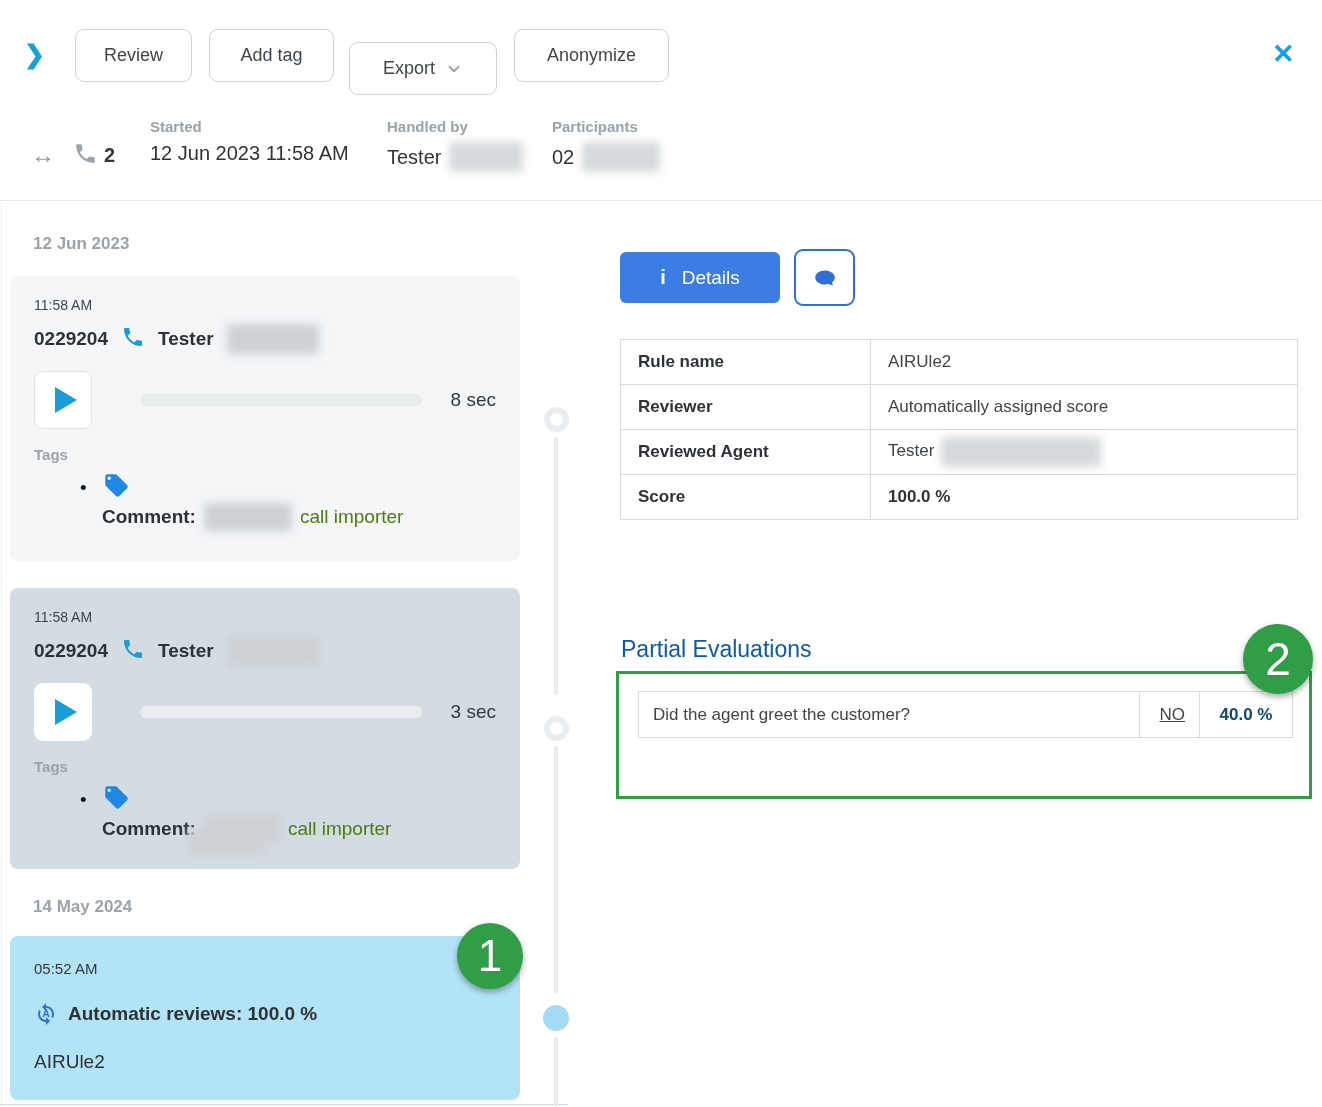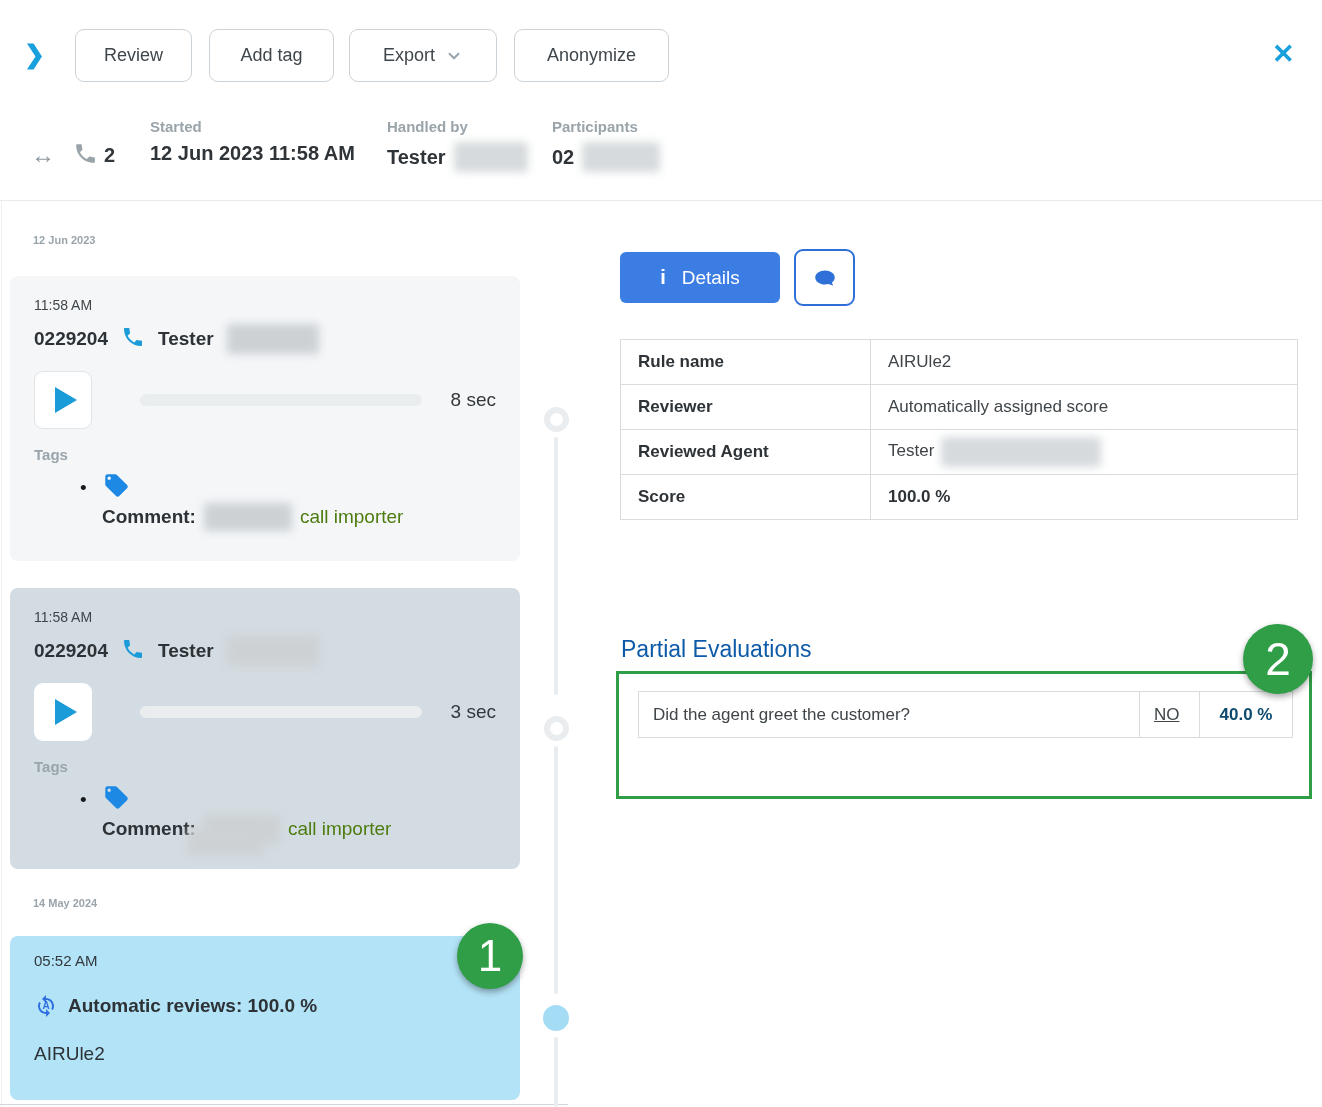--- a/index.html
+++ b/index.html
@@ -13,31 +13,31 @@
           font-size:18px; color:#3f464b; display:flex; align-items:center; justify-content:center; gap:10px; cursor:pointer;
           font-family:"Liberation Sans", sans-serif; }
   .tbtn svg { stroke:#9aa4ab; }
 
   
   .meta-icon-swap { position:absolute; left:31px; top:141px; color:#8d979e; font-size:24px; }
   .meta-icon-phone { position:absolute; left:73px; top:141px; color:#9aa4ab; }
   .meta-count { position:absolute; left:104px; top:144px; font-size:20px; font-weight:bold; color:#33383c; }
   .meta-col { position:absolute; top:118px; }
   .meta-label { font-size:15px; font-weight:bold; color:#9aa4ab; }
-  .meta-value { margin-top:7px; font-size:20px; font-weight:bold; color:#2f3438; display:flex; align-items:center; gap:8px;text-align:center; }
+  .meta-value { margin-top:7px; font-size:20px; font-weight:normal; color:#2f3438; display:flex; align-items:center; gap:8px;text-align:center; }
   .divider-h { position:absolute; left:0; top:200px; width:1322px; height:1px; background:#e7ebee; }
   .border-left-v { position:absolute; left:1px; top:201px; width:1px; height:906px; background:#eef1f3; }
   .bottom-cut-line { position:absolute; left:0; top:1104px; width:568px; height:1px; background:#d2d7da; }
 
   
   .blur { display:inline-block; background:#cdd1d4; border-radius:3px; filter:blur(4px); }
   .blur.light { background:#d6dadc; }
 
   
-  .date-header { position:absolute; left:33px; font-size:11px; font-weight:bold; color:#9aa4ab; }
+  .date-header { position:absolute; left:33px; font-size:17px; font-weight:bold; color:#9aa4ab; }
 
   
   .call-card { position:absolute; left:10px; width:510px; border-radius:8px; padding:21px 24px; }
   .card-grey { background:#f4f6f8; }
   .card-slate { background:#d3dce2; }
   .card-time { font-size:14px; color:#3f4549; }
   .card-title-row { display:flex; align-items:center; gap:13px; margin-top:11px; font-size:19px; font-weight:bold; color:#2d3236; }
   .card-title-row .phone-ic { color:#1b9cd8; }
   .player-row { display:flex; align-items:center; margin-top:17px; }
   .play-btn { width:58px; height:58px; background:#fff; border:1px solid #e1e5e8; border-radius:9px;
@@ -48,21 +48,21 @@
   .tags-label { margin-top:17px; font-size:15px; font-weight:bold; color:#9aa4ab; }
   .tag-row { display:flex; align-items:center; margin-top:9px; padding-left:46px; gap:16px; }
   .tag-bullet { font-size:19px; color:#16191c; }
   .tag-ic { color:#1e88e5; }
   .comment-row { padding-left:68px; font-size:19px; color:#2d3236; display:flex; align-items:center; gap:4px; }
   .comment-label { font-weight:bold; }
   .comment-suffix { color:#4d7c0f; font-weight:normal; }
   .comment-blur2 { position:absolute; left:178px; bottom:14px; width:76px; height:26px; }
 
   
-  .review-card { position:absolute; left:10px; top:936px; width:510px; height:164px; background:#b3e3f7; border-radius:8px; padding:16px 24px; }
+  .review-card { position:absolute; left:10px; top:936px; width:510px; height:164px; background:#b3e3f7; border-radius:8px; padding:24px 24px; }
   .review-time { font-size:15px; color:#33383c; }
   .review-title-row { display:flex; align-items:center; gap:10px; margin-top:25px; font-size:19px; font-weight:bold; color:#2d3236; }
   .auto-ic { color:#2f6fe0; position:relative; display:inline-flex; }
   .auto-ic .a-letter { position:absolute; left:50%; top:50%; transform:translate(-50%,-54%); font-size:10px; font-weight:bold; color:#2f6fe0; }
   .review-rule { margin-top:25px; font-size:19px; color:#2d3236; }
 
   
   .rail-seg { position:absolute; left:554px; width:4px; background:#e9edf0; border-radius:2px; }
   .rail-ring { position:absolute; left:544px; width:25px; height:25px; border:6px solid #e9edf0; border-radius:50%; background:#fff; }
   .rail-dot-active { position:absolute; left:543px; top:1005px; width:26px; height:26px; border-radius:50%; background:#a5dcf5; }
@@ -85,37 +85,37 @@
   table.details { position:absolute; left:620px; top:339px; width:678px; border-collapse:collapse; }
   table.details td { border:1px solid #d8dcdf; font-size:17px; padding:0 17px; height:45px; }
   table.details td.lbl { width:250px; font-weight:bold; color:#2e3337; }
   table.details td.val { color:#3f4549; }
   table.details tr.score-row td.val { font-weight:bold; color:#2e3337; }
 
   .pe-heading { position:absolute; left:621px; top:636px; font-size:23px; color:#0d5aa8; }
   .pe-box { position:absolute; left:616px; top:671px; width:696px; height:128px; border:3px solid #2f9e47; background:#fff;padding-left:38px; }
   table.pe { position:absolute; left:19px; top:17px; width:655px; border-collapse:collapse; }
   table.pe td { border:1px solid #d8dcdf; font-size:17px; height:46px; padding:0 14px; color:#3f4549; }
-  table.pe td.ans { width:60px; text-align:left;text-decoration:underline; }
+  table.pe td.ans { width:60px; text-align:right;text-decoration:underline; }
   table.pe td.pct { width:93px; text-align:center; font-weight:bold; color:#0c4a6e; }
 </style>
 </head>
 <body>
 
 <div class="screen">
 
   <span class="expand-chevron">❯</span>
 
   <button class="tbtn" style="left:75px;width:117px;">
     <span>Review</span>
   </button>
   <button class="tbtn" style="left:209px;width:125px;">
     <span>Add tag</span>
   </button>
-  <button class="tbtn" style="left:349px;width:148px;">
+  <button class="tbtn" style="left:349px;width:148px;margin-top:13px;">
     <span>Export</span>
     <span style="display:inline-flex;">
       <svg width="18" height="18" viewBox="0 0 24 24" fill="none" stroke-width="2.6" stroke-linecap="round" stroke-linejoin="round">
           <path d="M6 9l6 6 6-6"></path>
         </svg>
     </span>
   </button>
   <button class="tbtn" style="left:514px;width:155px;">
     <span>Anonymize</span>
   </button>

